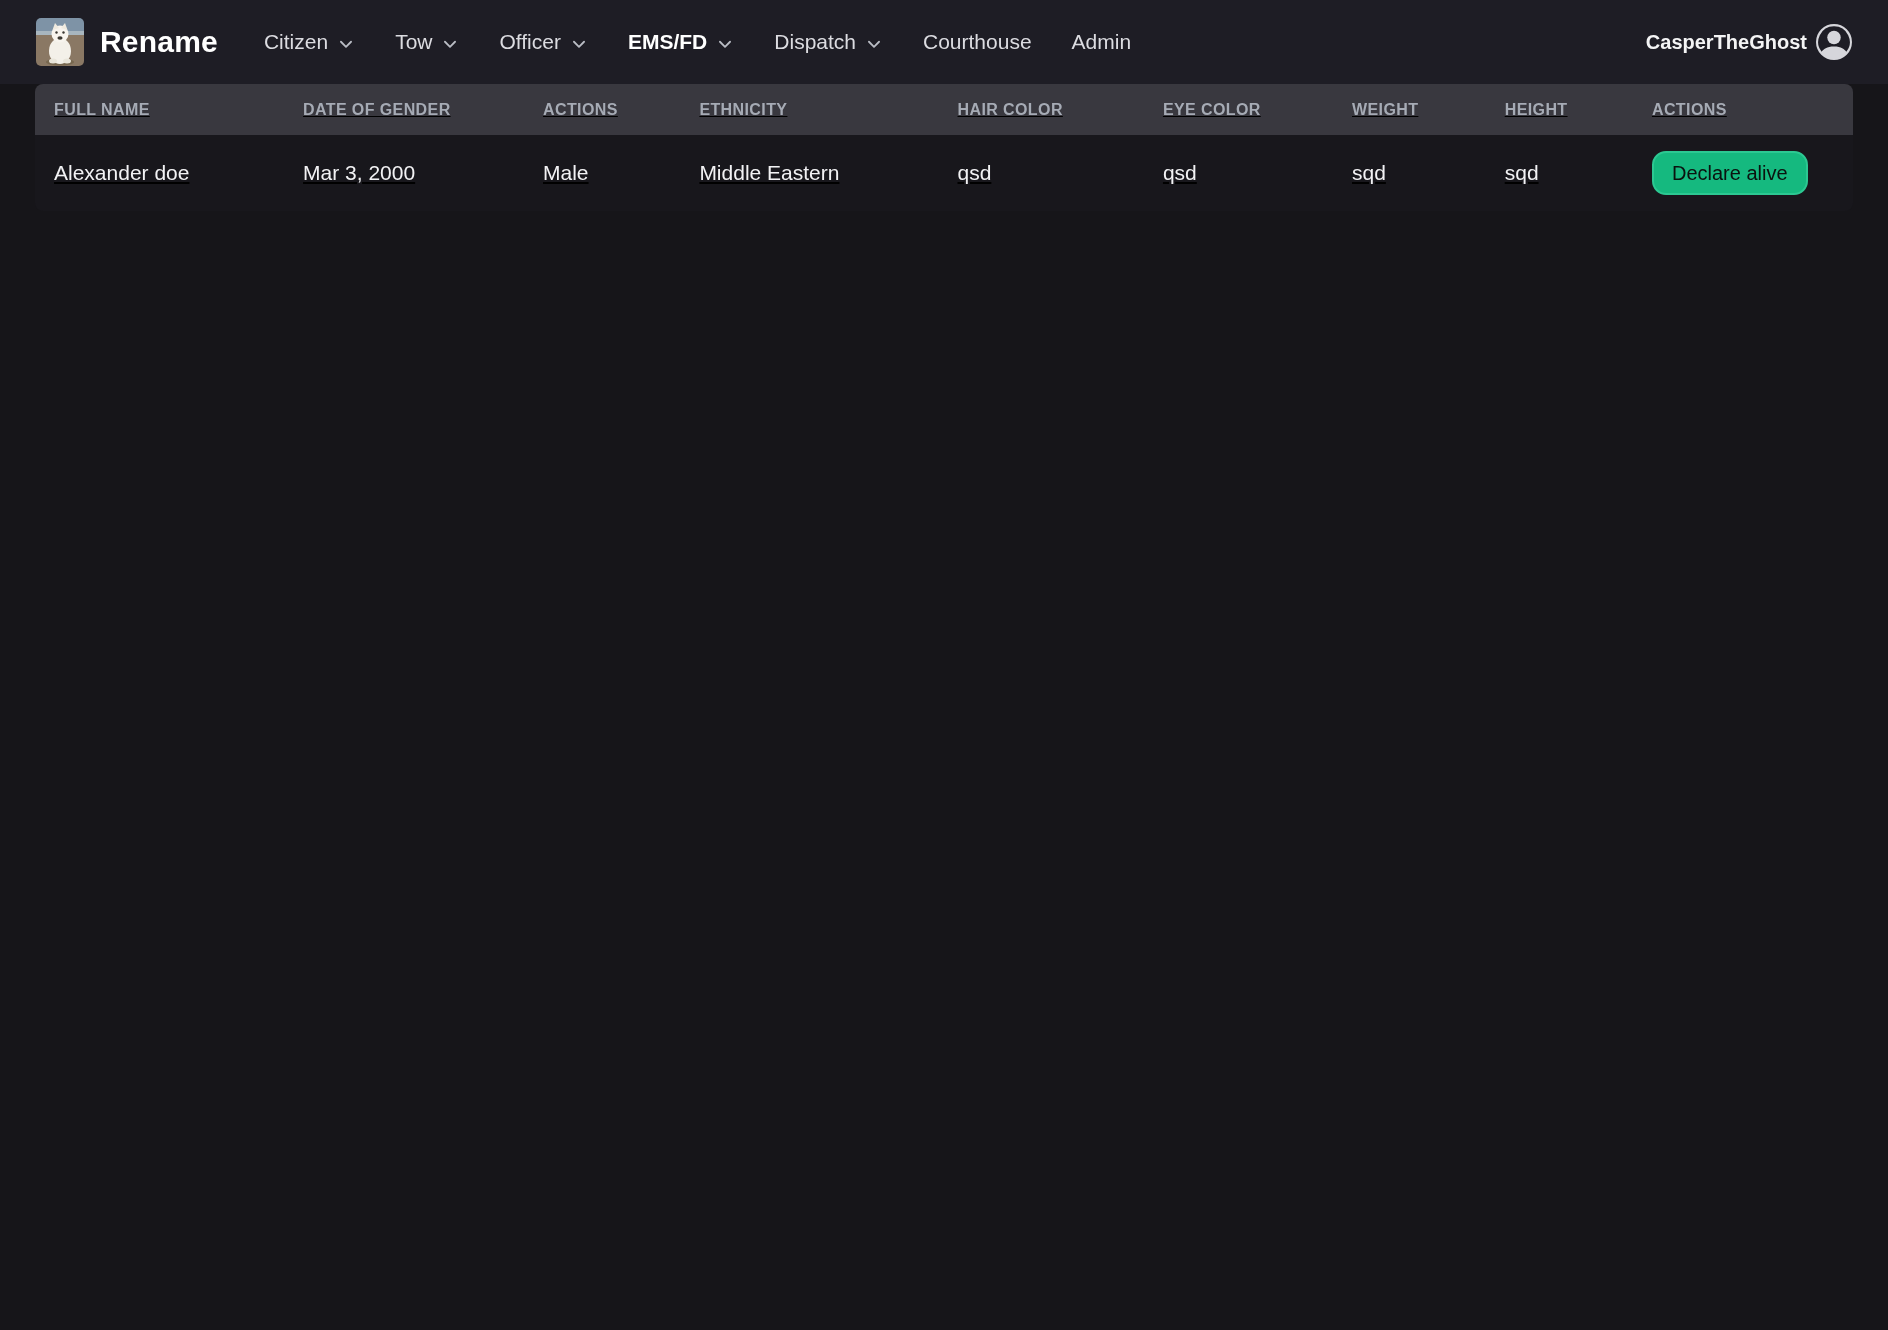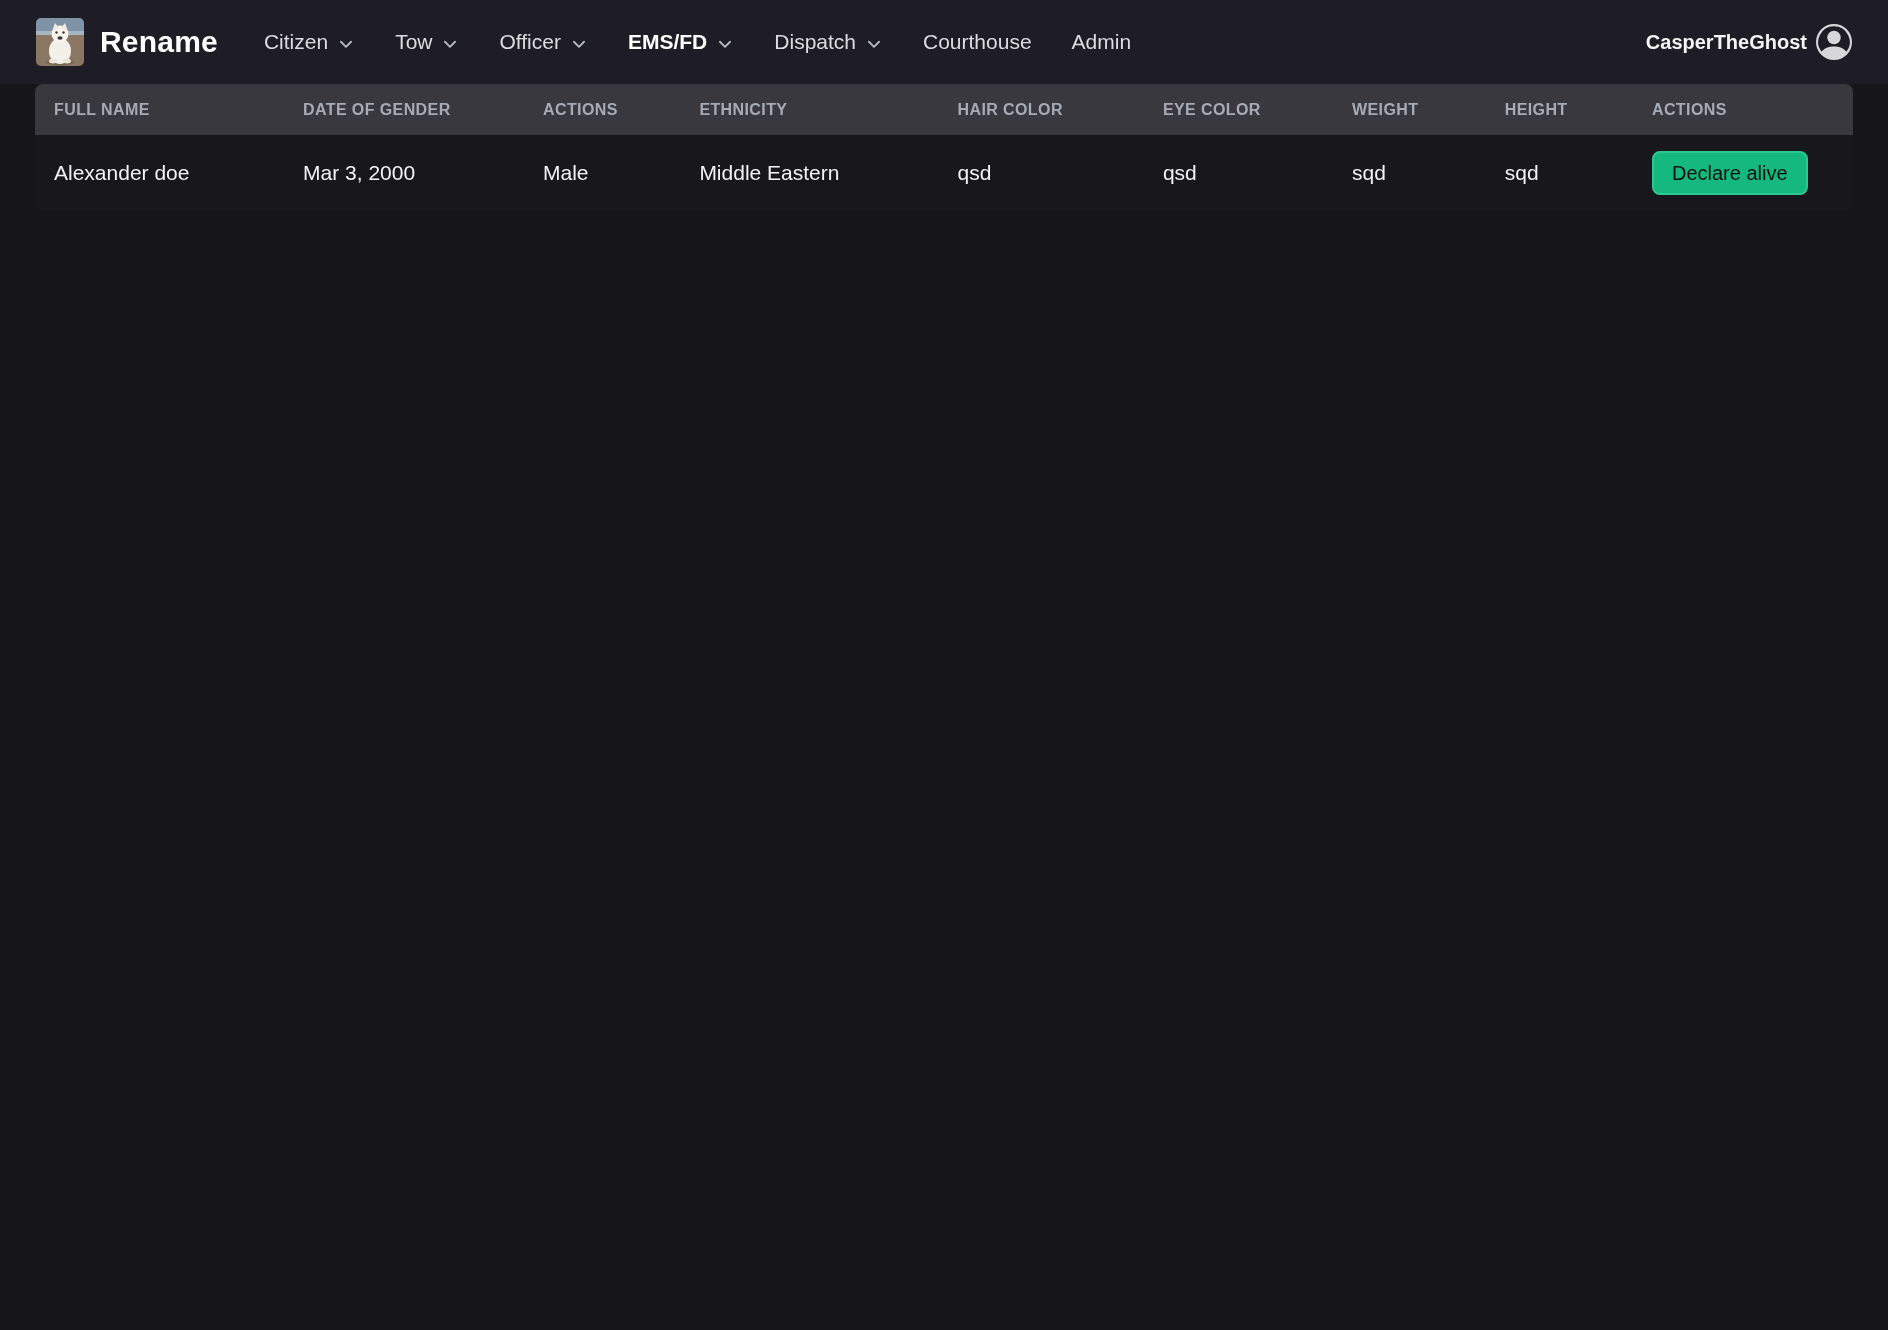--- a/index.html
+++ b/index.html
@@ -66,21 +66,21 @@
   
   .main { padding: 0 35px; }
   .page-title {
     color: #ffffff;
     font-size: 40px;
     font-weight: 700;
     letter-spacing: 0.2px;
     margin: 36px 0 22px 0;
   }
 
-  .table-wrap { border-radius: 8px; overflow: hidden; }
+  .table-wrap { border-radius: 8px; overflow: hidden; text-decoration: underline; }
   table {
     width: 100%;
     border-collapse: collapse;
     table-layout: fixed;
   }
   thead th {
     background: #39383f;
     height: 51px;
     text-align: left;
     color: #a6abb5;
@@ -100,21 +100,21 @@
   }
   .btn-success {
     display: inline-block;
     background: #15b97f;
     border: 2px solid #2cc892;
     color: #0b120f;
     font-family: "Liberation Sans", sans-serif;
     font-size: 20px;
     font-weight: 400;
     padding: 8px 18px;
-    border-radius: 8px;
+    border-radius: 14px;
     cursor: pointer;
     line-height: 1.2;
   }
 </style>
 </head>
 <body>
 
 <nav class="navbar">
   <a class="brand-link">
     <svg class="logo" viewBox="0 0 48 48">

